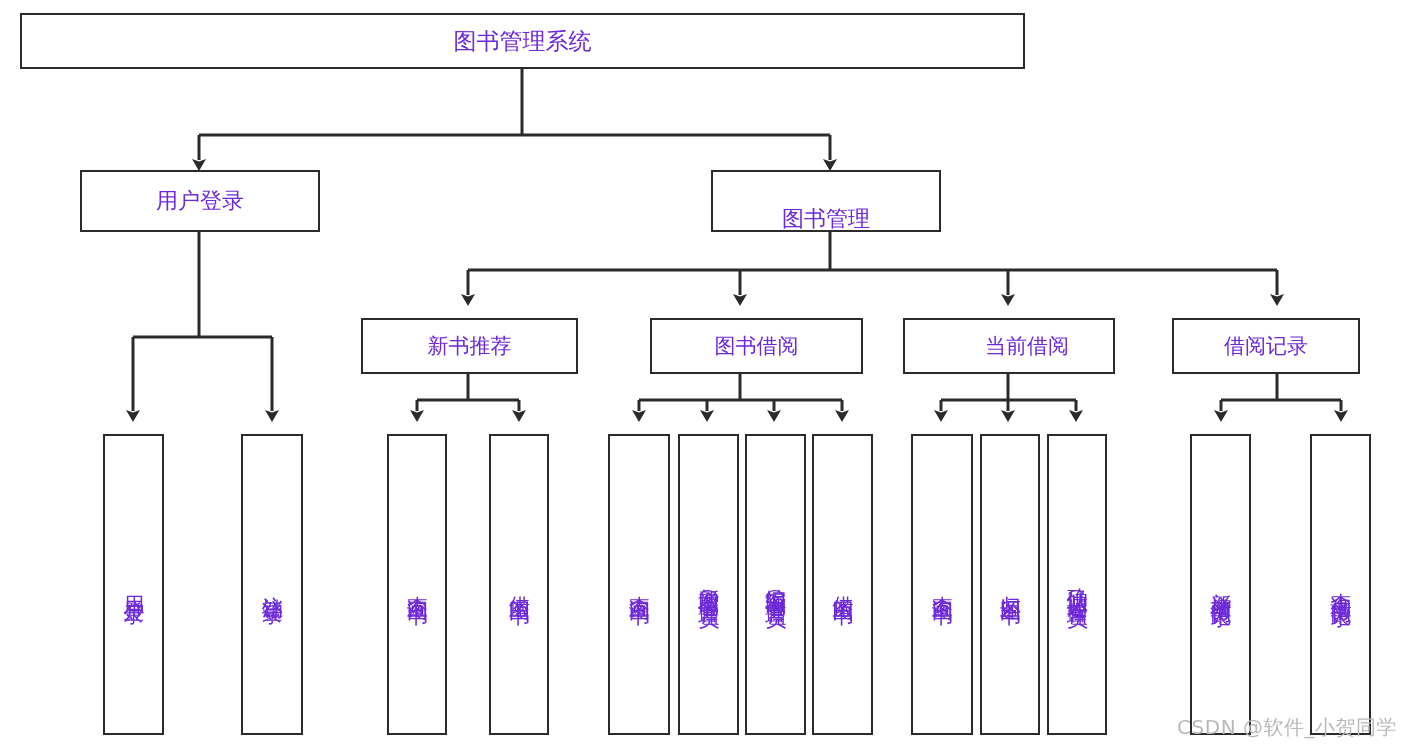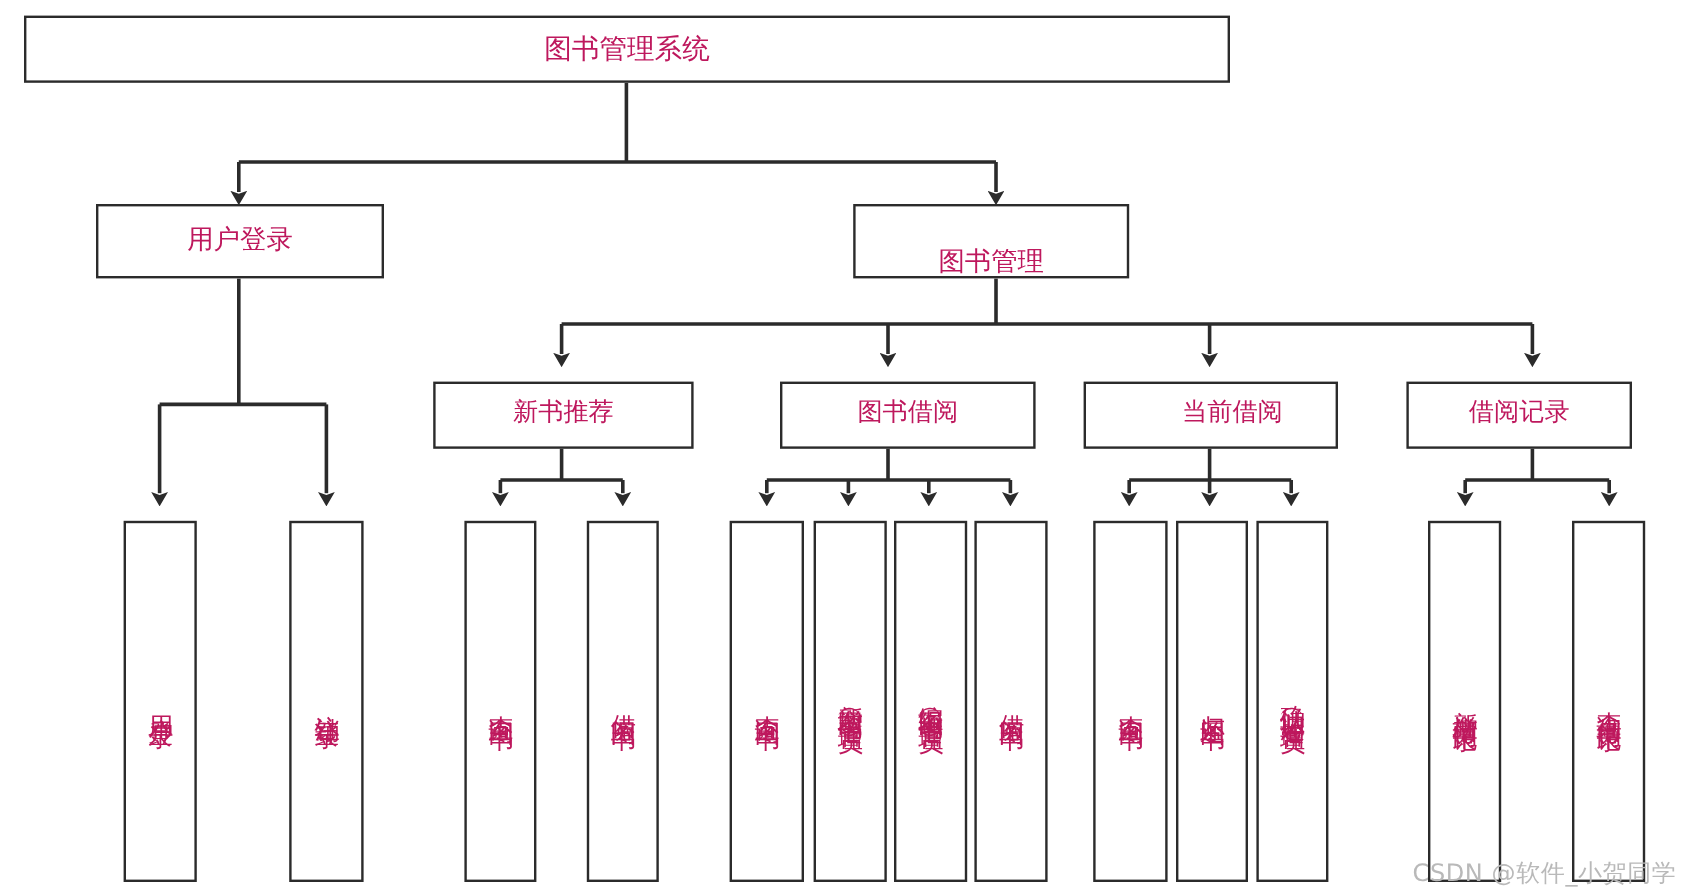--- a/index.html
+++ b/index.html
@@ -30,33 +30,33 @@
     position: absolute;
     box-sizing: border-box;
     background: #ffffff;
     border: 2.5px solid #2b2b2b;
     display: flex;
     align-items: center;
     justify-content: center;
     z-index: 2;
   }
   .node .label {
-    color: #be185d;
+    color: #6d28d9;
     line-height: 1.05;
     text-align: center;
     white-space: nowrap;
   }
   
   #node-root { left: 20px; top: 13px; width: 1005px; height: 56px; }
   #node-root .label { font-size: 23px; }
   
   .lvl1 { height: 62px; }
   .lvl1 .label { font-size: 22px; }
   
-  .lvl2 { height: 56px; font-family: Liberation Mono, monospace; }
+  .lvl2 { height: 56px; }
   .lvl2 .label { font-size: 21px; }
   
   .leaf { top: 434px; height: 301px; }
   .leaf .label {
     writing-mode: vertical-rl;
     text-orientation: upright;
     font-size: 21px;
     letter-spacing: 3px;
     line-height: 1.0;
     white-space: nowrap;

